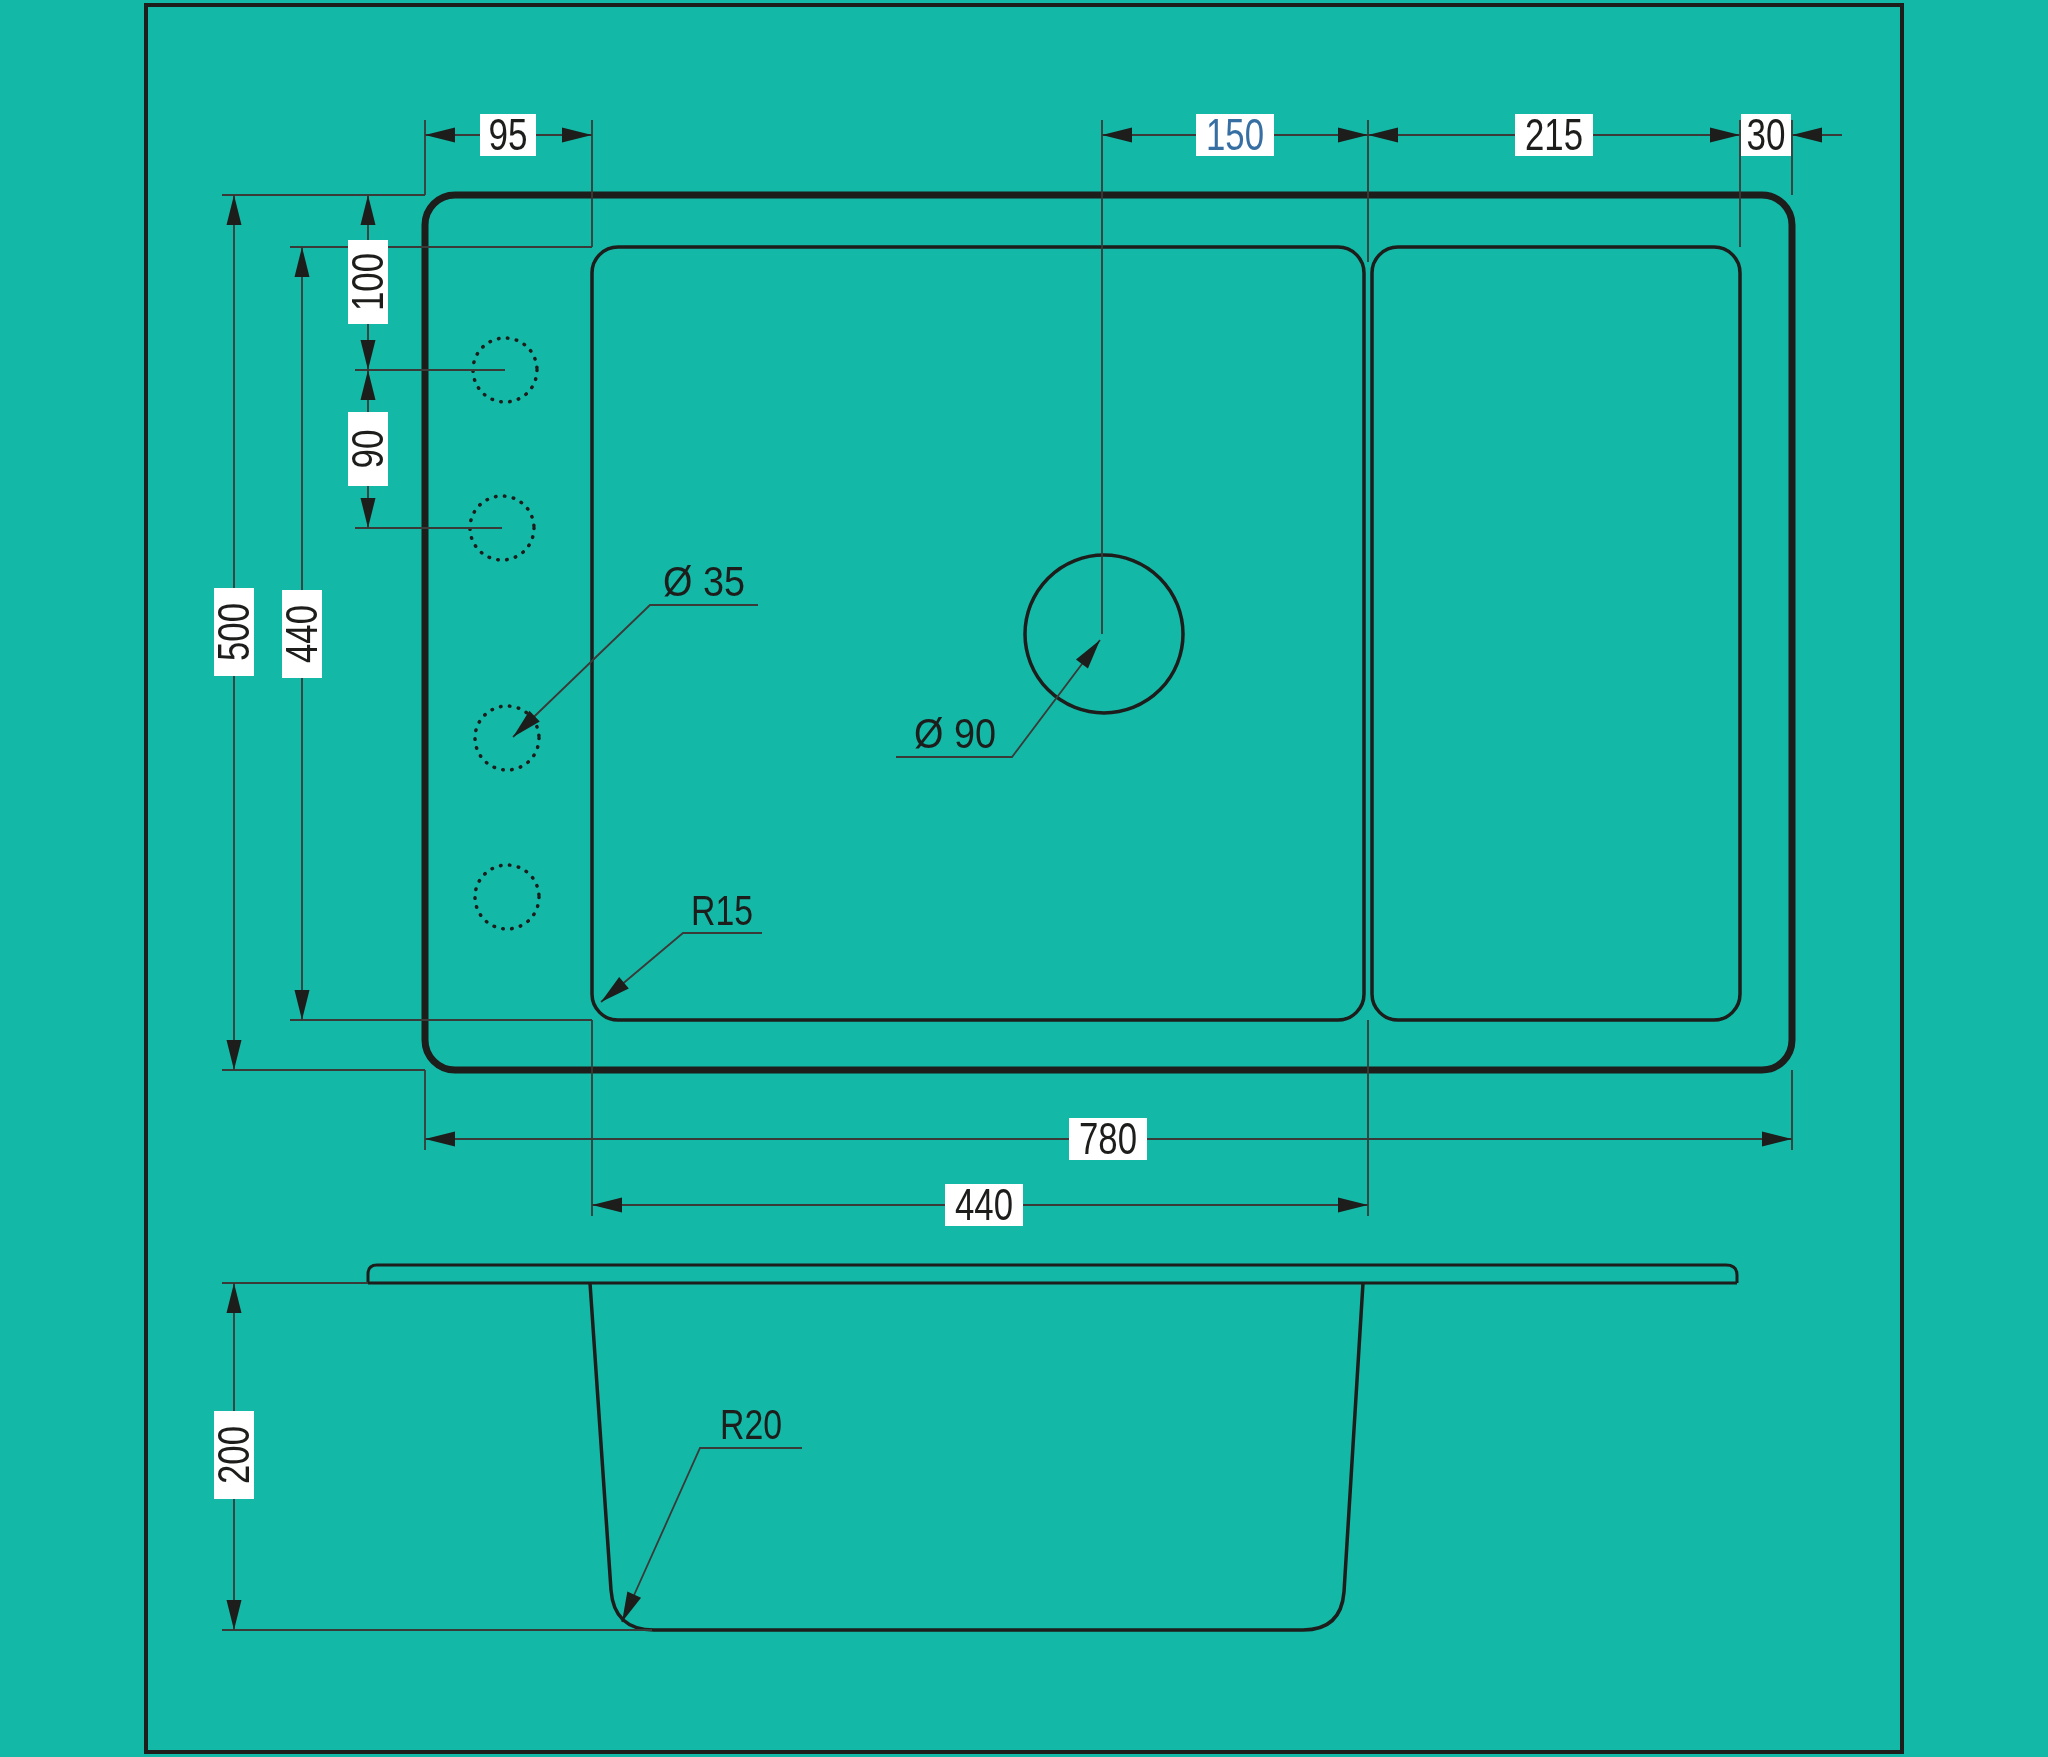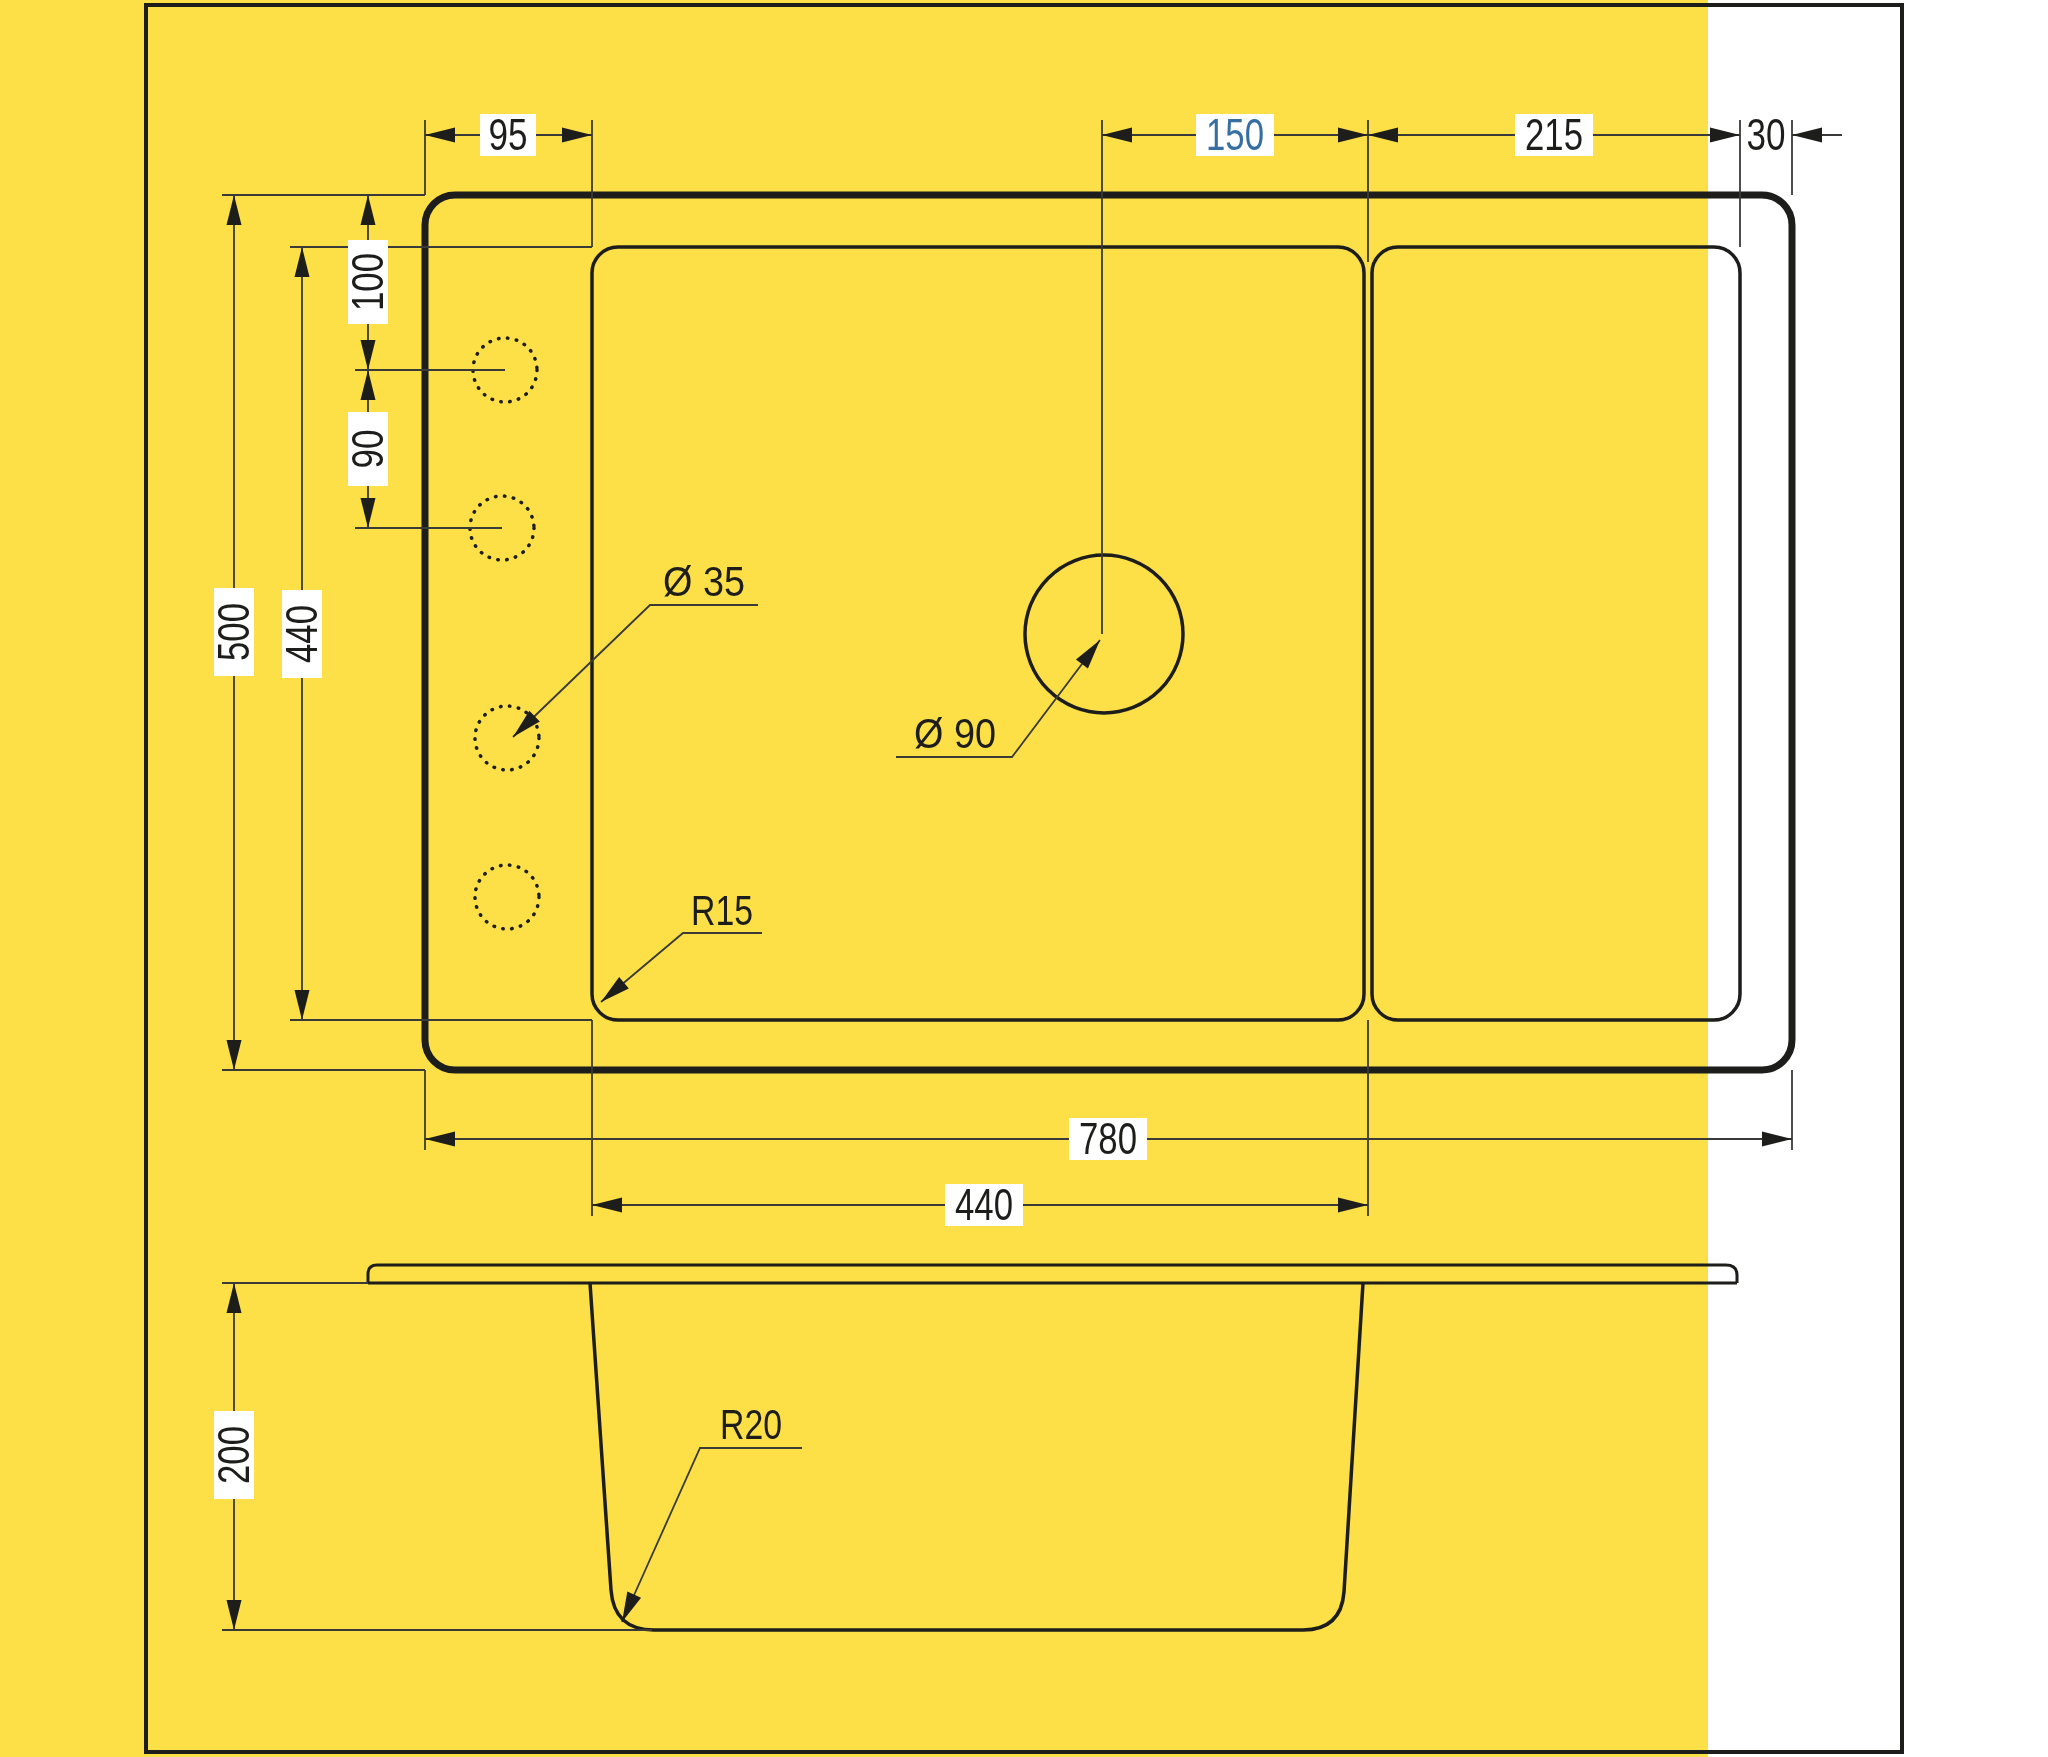--- a/index.html
+++ b/index.html
@@ -1,16 +1,16 @@
 <!DOCTYPE html>
 <html><head>
 <meta charset="utf-8">
 <style>
   html,body { margin:0; padding:0; background:#ffffff; }
-  .page { position:relative; width:1708px; height:1757px; background:#fde047;
+  .page { position:relative; width:2048px; height:1757px; background:#14b8a6;
           font-family:"Liberation Sans","DejaVu Sans",sans-serif; }
   svg { display:block; }
   .thick  { stroke:#1d1d1b; stroke-width:7;   fill:none; stroke-linejoin:round; }
   .med    { stroke:#1d1d1b; stroke-width:3.5; fill:none; stroke-linejoin:round; }
   .med2   { stroke:#1d1d1b; stroke-width:3;   fill:none; stroke-linejoin:round; }
   .thin   { stroke:#3a3a38; stroke-width:1.8; fill:none; }
   .border { stroke:#1d1d1b; stroke-width:4;   fill:none; }
   .dotted { stroke:#1d1d1b; stroke-width:3.5; fill:none;
             stroke-dasharray:0.5 8.5; stroke-linecap:round; }
   .mask   { fill:#ffffff; }

